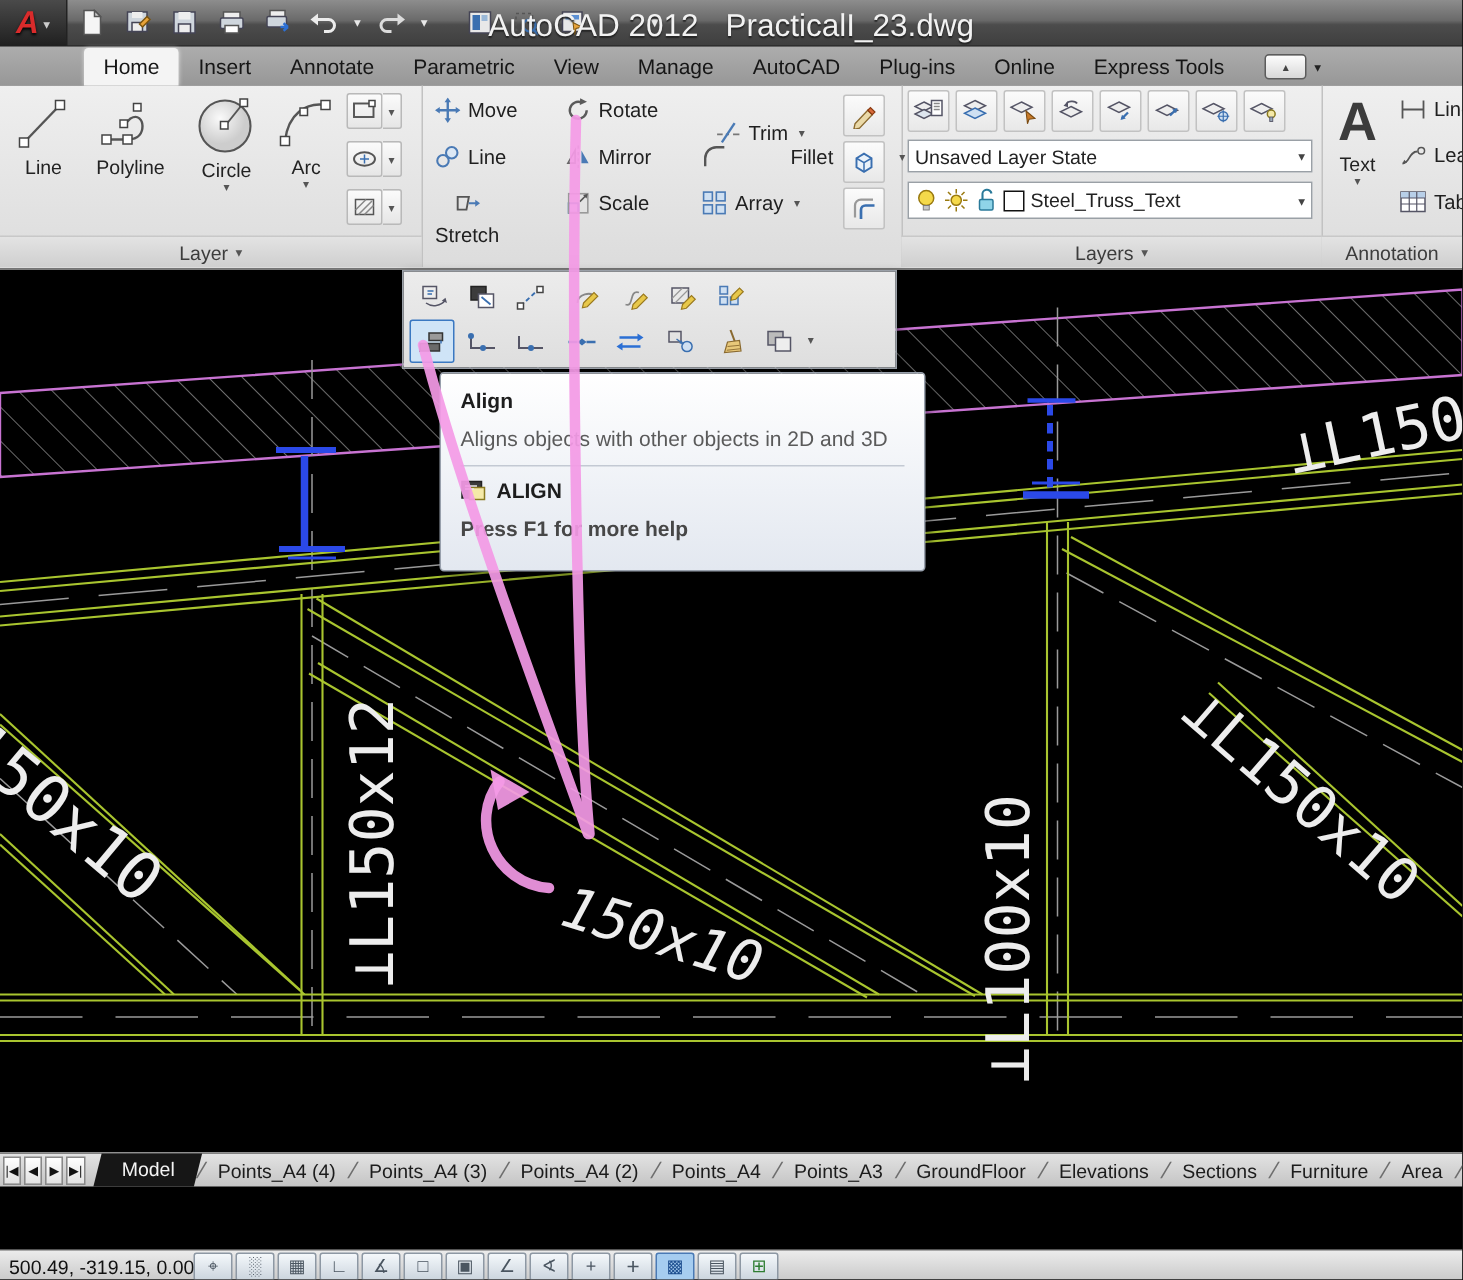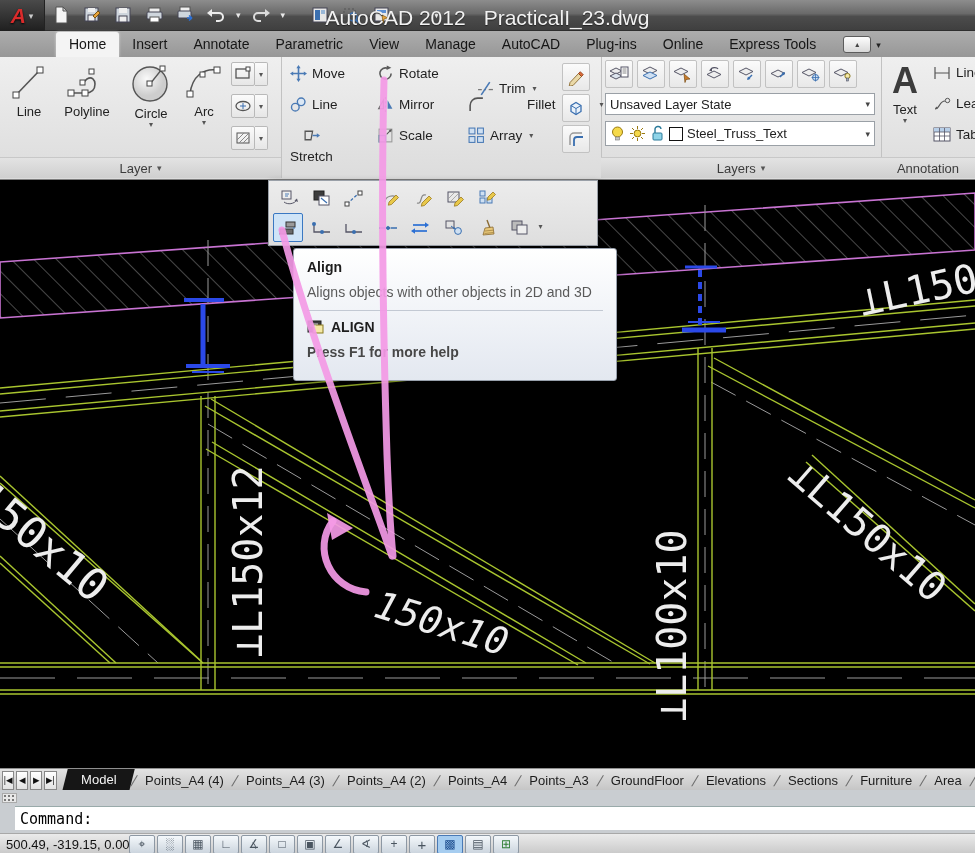--- a/index.html
+++ b/index.html
@@ -742,26 +742,20 @@
     <span class="ltab">Elevations</span>
     <span class="lsep">/</span>
     <span class="ltab">Sections</span>
     <span class="lsep">/</span>
     <span class="ltab">Furniture</span>
     <span class="lsep">/</span>
     <span class="ltab">Area</span>
     <span class="lsep">/</span>
   </div>
 
-  <div class="abs cmdwrap">
-    <div class="grip"></div>
-    <div class="cmdline">
-      <span>Command:</span>
-    </div>
-  </div>
 
   <div class="abs statusbar">
     <span class="coords">500.49, -319.15, 0.00</span>
     <span class="tg">⌖</span>
     <span class="tg">░</span>
     <span class="tg">▦</span>
     <span class="tg">∟</span>
     <span class="tg">∡</span>
     <span class="tg">□</span>
     <span class="tg">▣</span>

